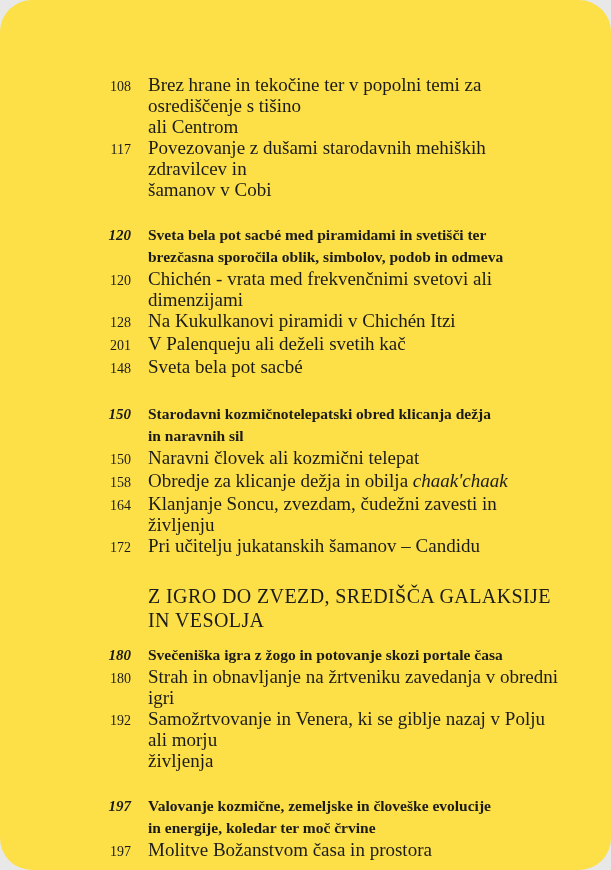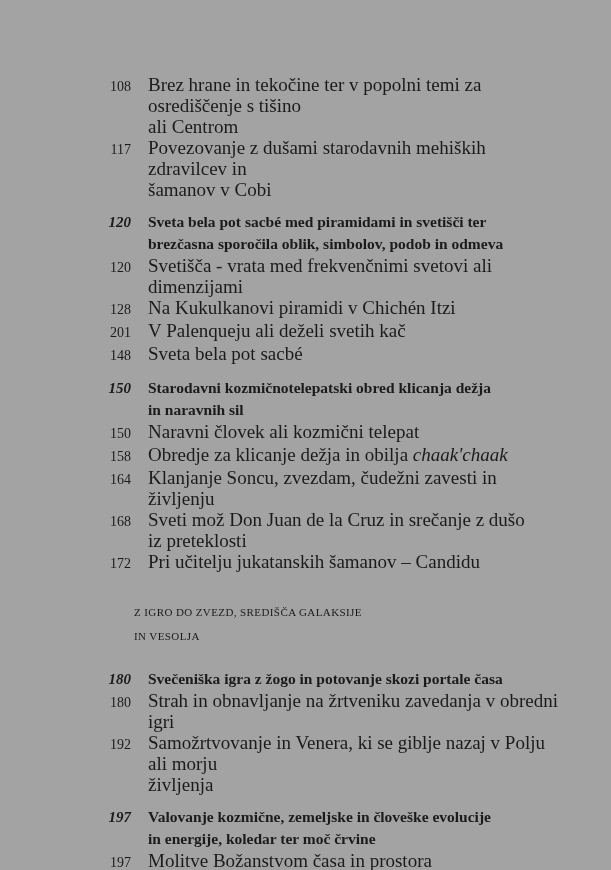--- a/index.html
+++ b/index.html
@@ -2,32 +2,33 @@
 <html><head>
 <meta charset="utf-8">
 <style>
   * { margin: 0; padding: 0; box-sizing: border-box; }
   html, body { background: #e8e8e8; }
   .page {
     position: relative;
     width: 611px;
     height: 870px;
     margin: 0 auto;
-    background: #a3a3a3;
+    background: #fde047;
     color: #1b1b1b;
     font-family: "Liberation Serif", "DejaVu Serif", serif;
     overflow: hidden;
+    border-radius: 32px;
   }
   .toc {
     padding: 74px 45px 0 103px;
   }
-  .block { margin-top: 11px; }
+  .block { margin-top: 24px; }
   .block:first-child { margin-top: 0; }
   .block.part-block { margin-top: 26px; }
-  .block.after-part { margin-top: 20px; }
+  .block.after-part { margin-top: 12px; }
 
   .row {
     display: grid;
     grid-template-columns: 28px 1fr;
     column-gap: 17px;
     align-items: baseline;
   }
   .num {
     text-align: right;
     font-size: 14px;
@@ -48,22 +49,22 @@
     font-size: 15px;
     line-height: 22px;
   }
   .section-title {
     font-weight: bold;
     font-size: 15.5px;
     line-height: 22px;
     white-space: pre-line;
   }
   .part-heading {
-    margin-left: 31px;
-    font-size: 11px;
+    margin-left: 45px;
+    font-size: 20px;
     line-height: 24px;
     letter-spacing: 0.4px;
     white-space: pre-line;
   }
 </style>
 </head>
 <body>
 
 <div class="page">
   <div class="toc">
@@ -80,21 +81,21 @@
         </div>
       </div>
       <div class="block">
         <div class="row section-heading">
           <span class="num">120</span>
           <span class="section-title">Sveta bela pot sacbé med piramidami in svetišči ter
 brezčasna sporočila oblik, simbolov, podob in odmeva</span>
         </div>
         <div class="row">
           <span class="num">120</span>
-          <span class="entry-text">Svetišča - vrata med frekvenčnimi svetovi ali dimenzijami</span>
+          <span class="entry-text">Chichén - vrata med frekvenčnimi svetovi ali dimenzijami</span>
         </div>
         <div class="row">
           <span class="num">128</span>
           <span class="entry-text">Na Kukulkanovi piramidi v Chichén Itzi</span>
         </div>
         <div class="row">
           <span class="num">201</span>
           <span class="entry-text">V Palenqueju ali deželi svetih kač</span>
         </div>
         <div class="row">
@@ -112,25 +113,20 @@
           <span class="num">150</span>
           <span class="entry-text">Naravni človek ali kozmični telepat</span>
         </div>
         <div class="row">
           <span class="num">158</span>
           <span class="entry-text">Obredje za klicanje dežja in obilja <span class="ital">chaak'chaak</span></span>
         </div>
         <div class="row">
           <span class="num">164</span>
           <span class="entry-text">Klanjanje Soncu, zvezdam, čudežni zavesti in življenju</span>
-        </div>
-        <div class="row">
-          <span class="num">168</span>
-          <span class="entry-text">Sveti mož Don Juan de la Cruz in srečanje z dušo
-iz preteklosti</span>
         </div>
         <div class="row">
           <span class="num">172</span>
           <span class="entry-text">Pri učitelju jukatanskih šamanov – Candidu</span>
         </div>
       </div>
       <div class="block part-block">
         <div class="part-heading">Z IGRO DO ZVEZD, SREDIŠČA GALAKSIJE
 IN VESOLJA</div>
       </div>

